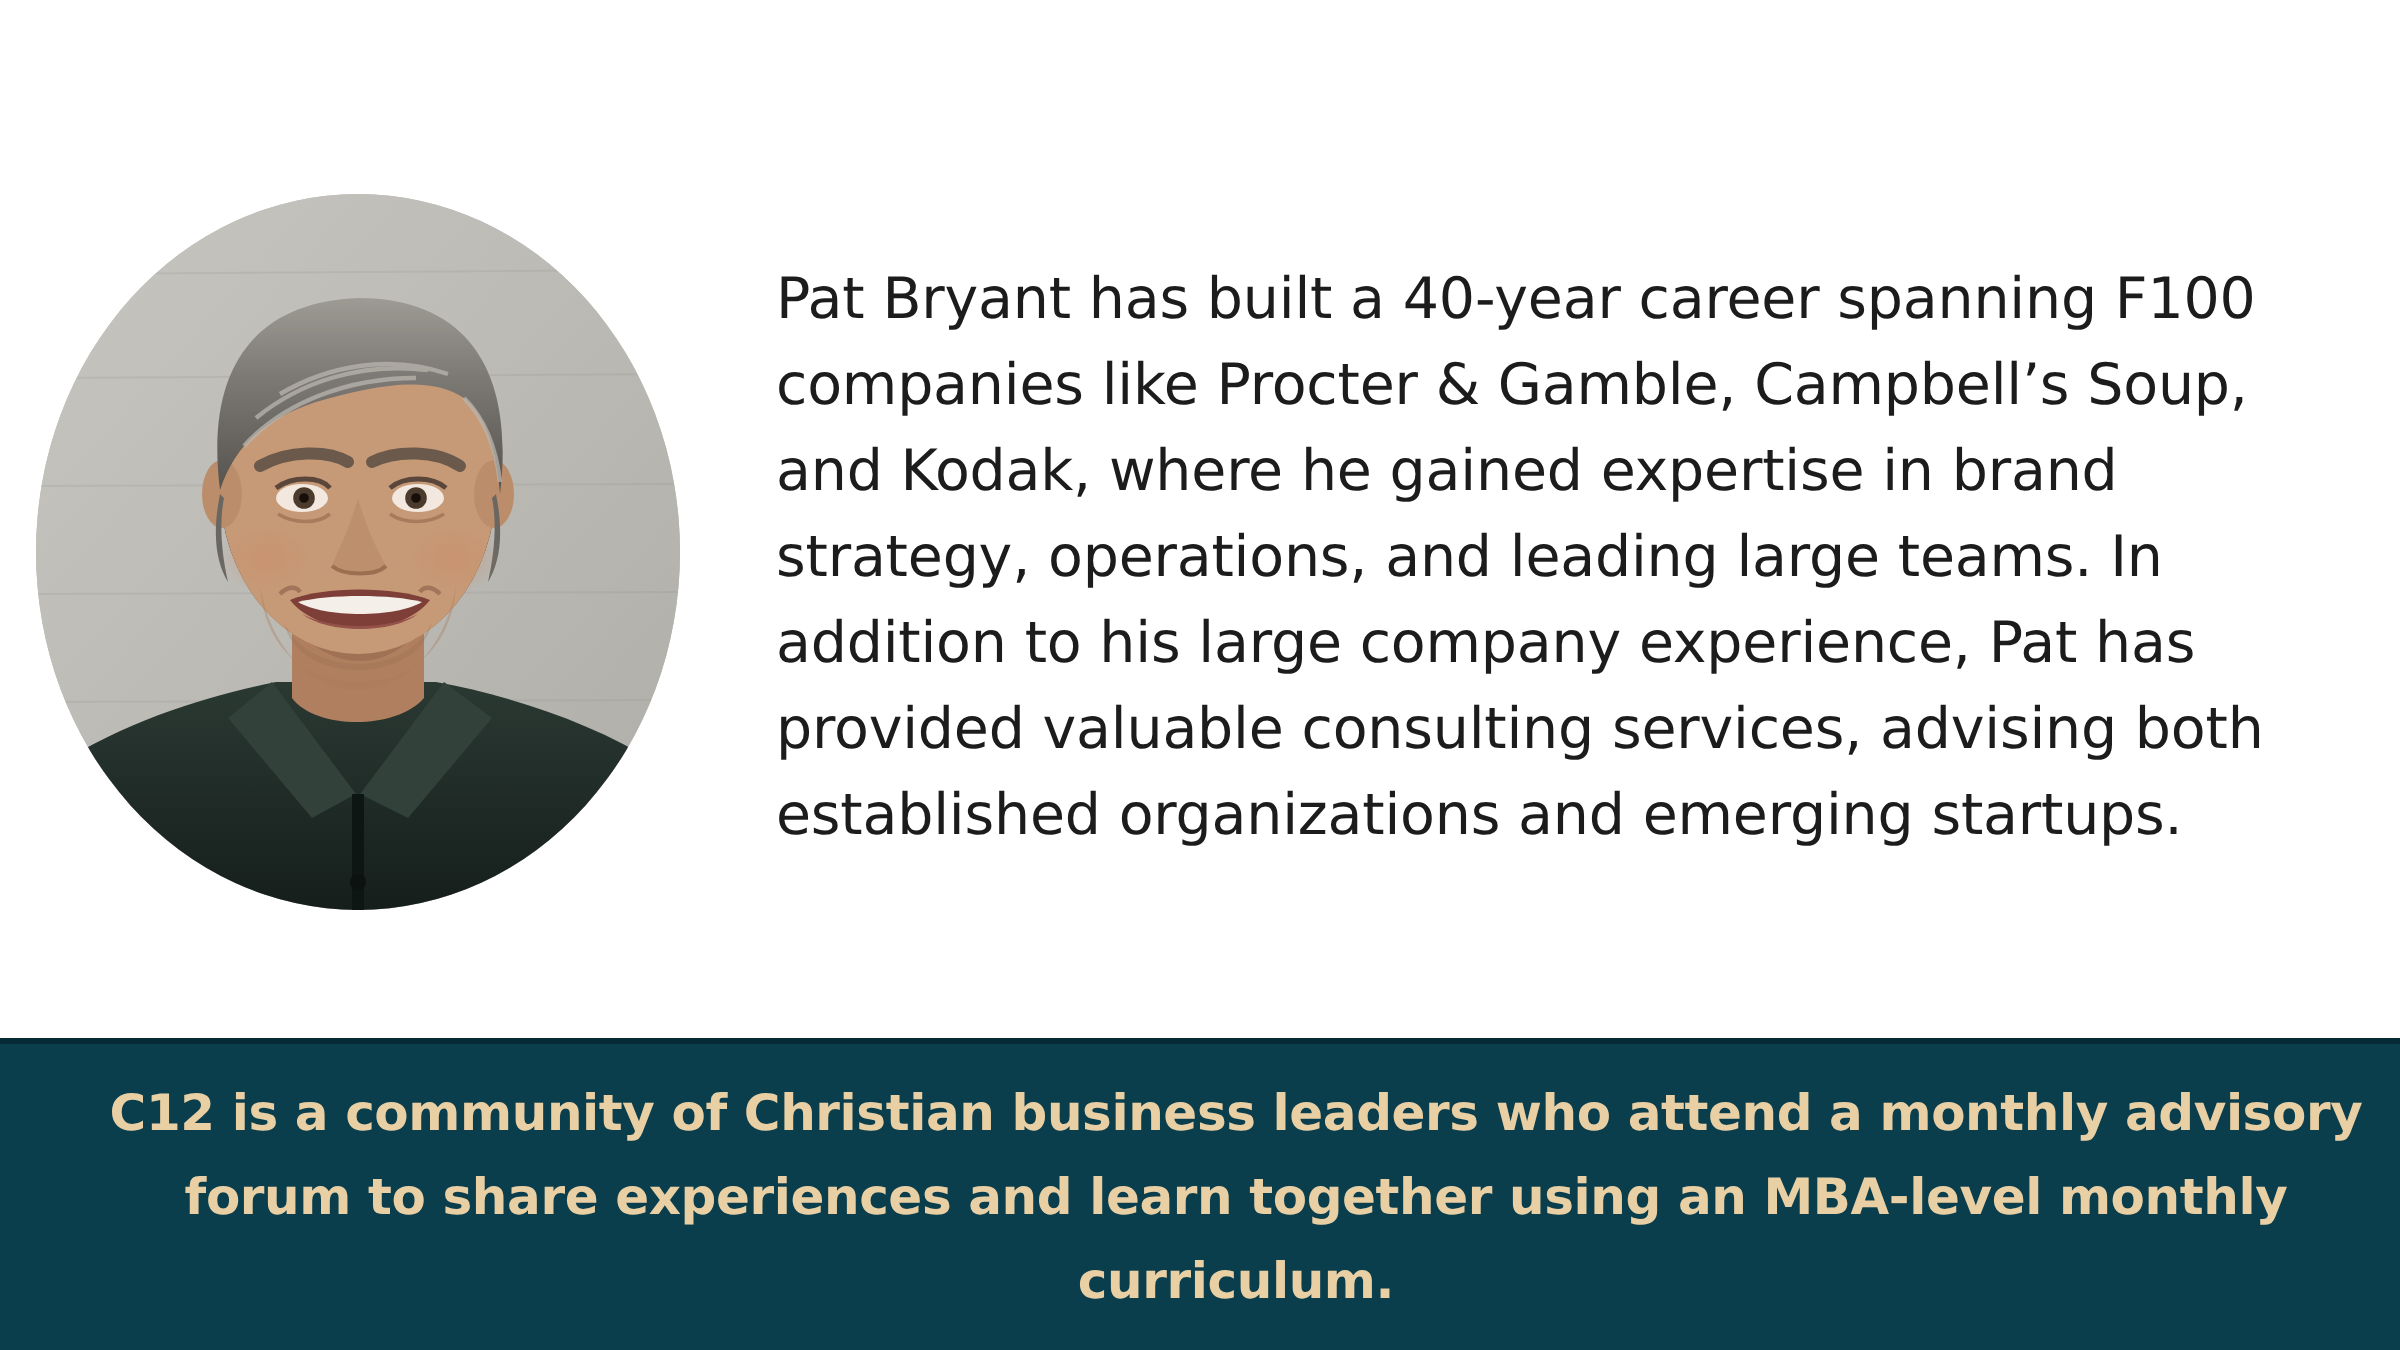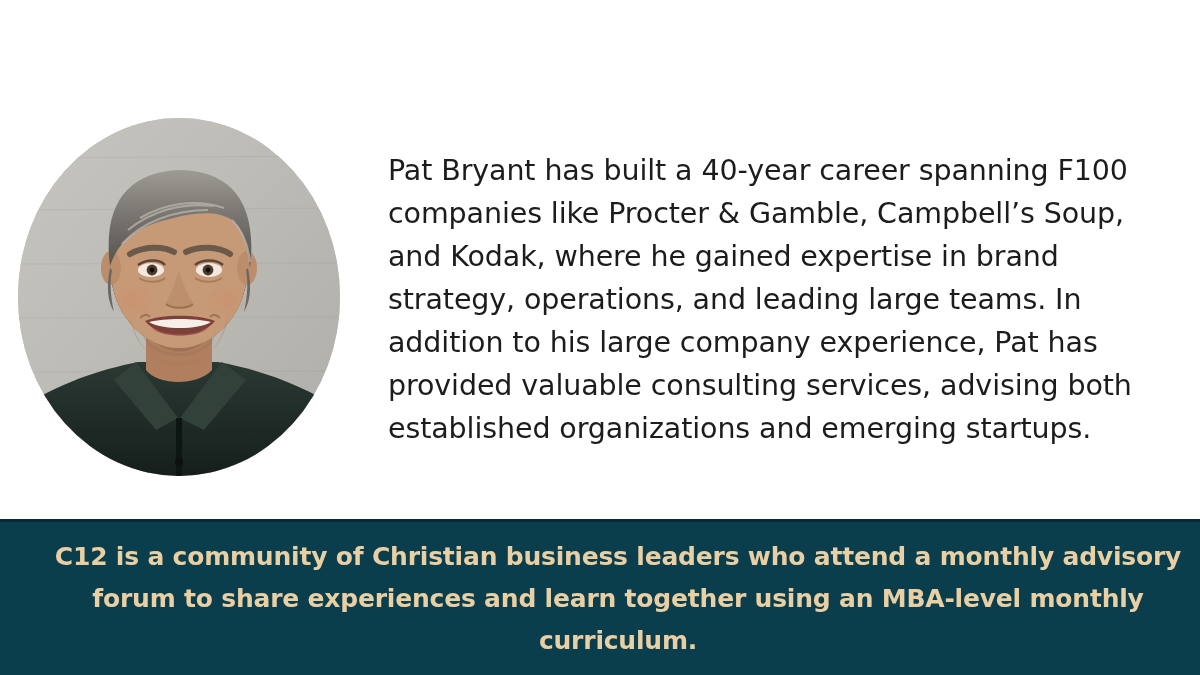--- a/index.html
+++ b/index.html
@@ -19,21 +19,20 @@
     height:675px;
     background:#ffffff;
   }
 
   
   .content {
     position:absolute;
     left:0; top:0;
     width:1084px;
     height:519px;
-    margin-top:21px;
   }
 
   
   .portrait-wrap {
     position:absolute;
     left:18px;
     top:97px;
     width:322px;
     height:358px;
     border-radius:50%;

